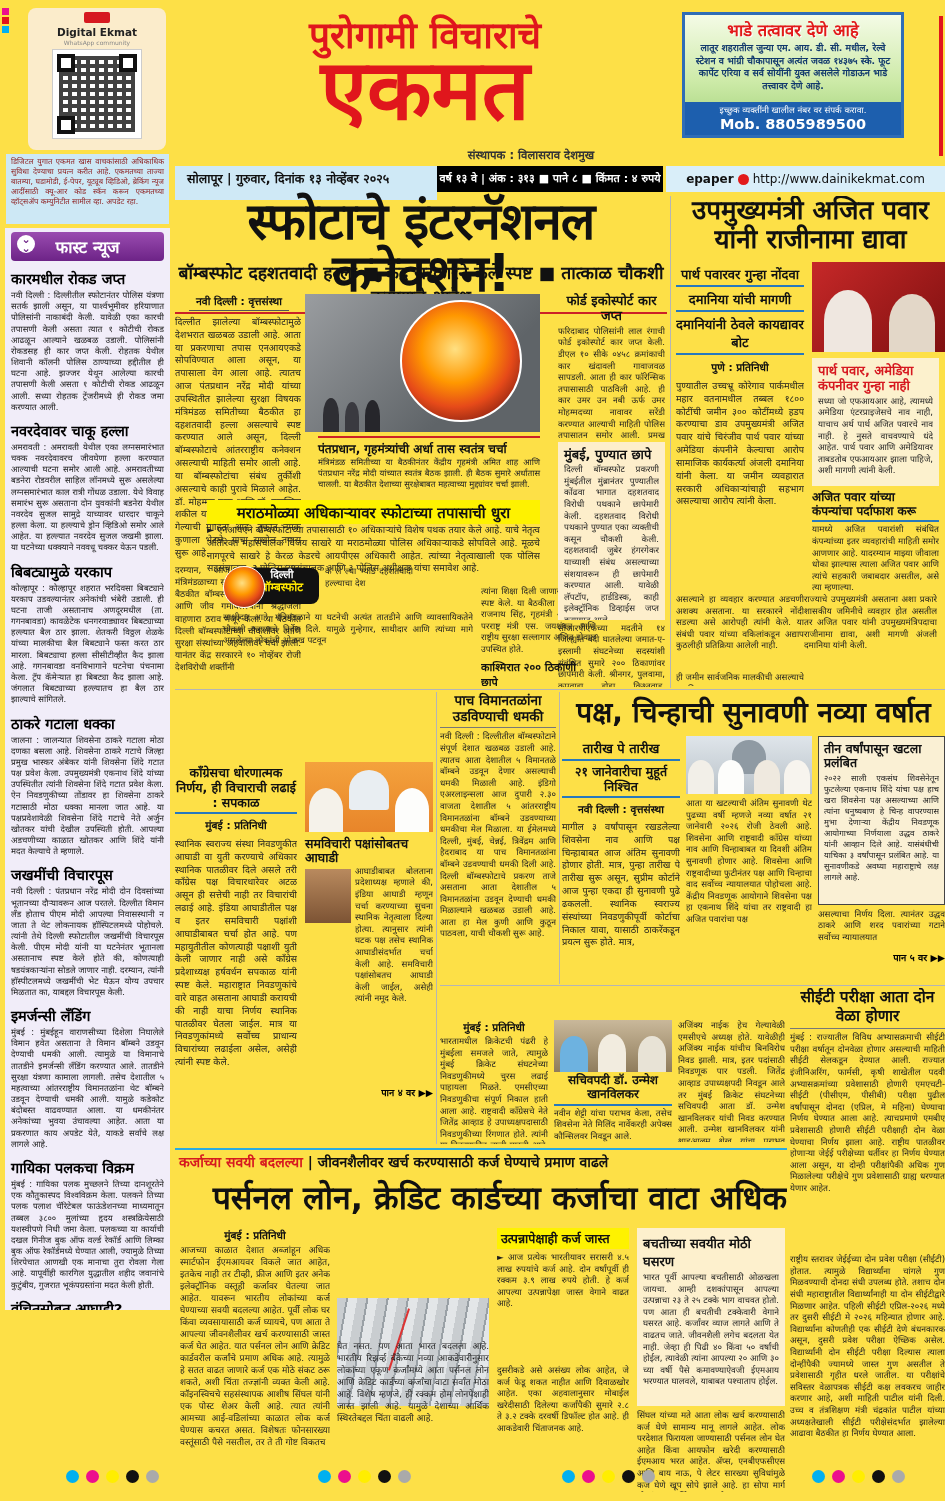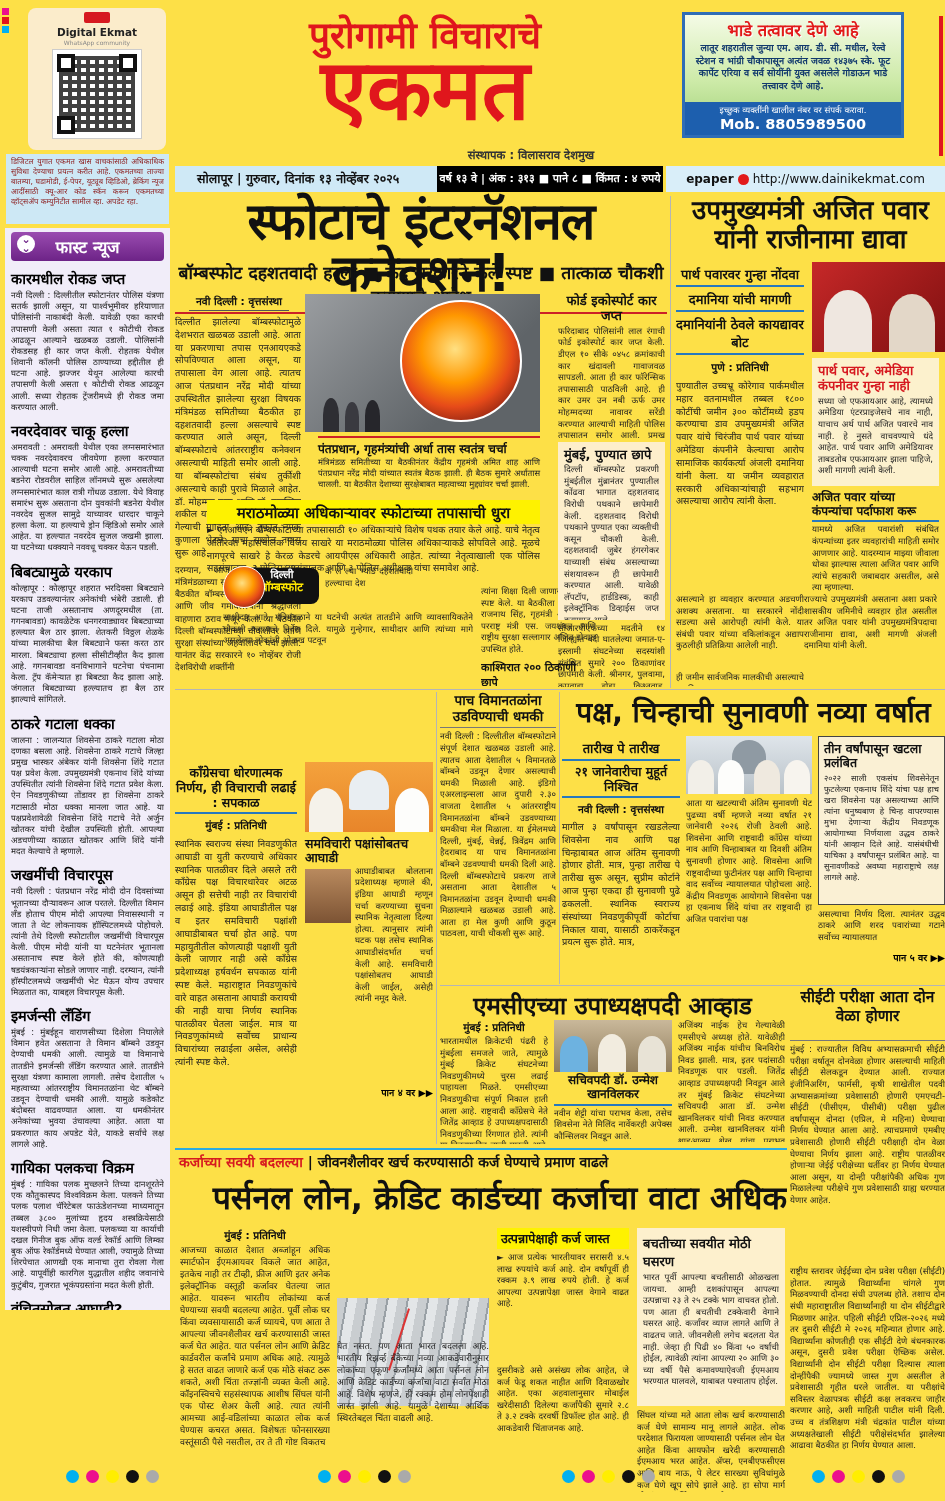--- a/index.html
+++ b/index.html
@@ -27,21 +27,21 @@
       font-size:7.6px;line-height:1.32;text-align:justify;padding:3px 5px;box-sizing:border-box;overflow:hidden;}
   .tagline{left:190px;top:8px;width:470px;text-align:center;font-size:37px;font-weight:bold;color:#e0161c;}
   .masthead{left:190px;top:44px;width:470px;text-align:center;font-size:84px;font-weight:bold;color:#e0161c;line-height:1.1;}
   .founder{left:400px;top:147px;width:262px;text-align:center;font-size:11.5px;font-weight:bold;color:#333;}
   .ad-box{left:682px;top:12px;width:222px;height:126px;border:3px solid #2f6db6;box-sizing:border-box;background:linear-gradient(180deg,#f4fbe6 0%,#cdeaa8 55%,#9fd077 100%);text-align:center;overflow:hidden;}
   .ad-title{font-size:16.5px;font-weight:bold;color:#e21a1a;margin-top:3px;text-shadow:1px 1px 0 #fff;}
   .ad-body{font-size:9.3px;font-weight:bold;color:#123a6d;line-height:1.35;padding:1px 6px;}
   .ad-strip{position:absolute;left:0;right:0;bottom:0;background:#1d5fae;color:#fff;padding:2px 0 3px;}
   .ad-contact{font-size:8.6px;text-align:center;}
   .ad-phone{font-size:14.5px;font-weight:bold;}
-  .date-strip{left:175px;top:166px;width:262px;height:26px;background:#cfe9f6;font-weight:bold;font-size:12.5px;line-height:26px;padding-left:22px;box-sizing:border-box;}
+  .date-strip{left:175px;top:166px;width:262px;height:34px;background:#cfe9f6;font-weight:bold;font-size:12.5px;line-height:26px;padding-left:12px;box-sizing:border-box;}
   .issue-strip{left:437px;top:166px;width:226px;height:26px;background:#000;color:#fff;font-weight:bold;font-size:11px;line-height:26px;text-align:center;}
   .epaper-strip{left:666px;top:166px;width:279px;height:26px;background:#d9eef9;font-size:12px;line-height:26px;text-align:center;}
   .epaper-word{font-weight:bold;}
   .epaper-dot{display:inline-block;width:11px;height:11px;border-radius:50%;background:#e21a1a;vertical-align:middle;margin:0 4px;}
   
   .fastnews{left:5px;top:228px;width:165px;height:1082px;background:#f1edf9;overflow:hidden;padding:4px 6px;box-sizing:border-box;}
   .fn-head{background:linear-gradient(180deg,#9a4cb0,#6d2387);color:#fff;font-weight:bold;font-size:16.5px;text-align:center;border-radius:4px;padding:3px 0;position:relative;}
   .fn-chev{position:absolute;left:6px;top:3px;width:18px;height:18px;border-radius:50%;background:#fff;color:#6d2387;font-size:11px;line-height:9px;font-weight:bold;text-align:center;}
   .fn-item-h{font-size:14.5px;font-weight:bold;margin:7px 0 2px;color:#000;}
   .fn-item-b{font-size:8.4px;line-height:1.33;text-align:justify;color:#222;}
@@ -69,21 +69,21 @@
   .mah-hl{text-align:center;font-size:26px;font-weight:bold;line-height:1.12;}
   .air{left:440px;top:692px;width:116px;height:292px;overflow:hidden;}
   .air-h{font-weight:bold;font-size:13.5px;text-align:center;line-height:1.2;border-bottom:1px solid #777;padding-bottom:3px;}
   .sym{left:562px;top:692px;width:383px;height:292px;overflow:hidden;}
   .sym-hl{text-align:center;font-size:28px;font-weight:bold;}
   .sym-box{border:1px solid #444;background:#faf0d4;padding:5px;box-sizing:border-box;}
   
   .mca{left:440px;top:988px;width:345px;height:158px;overflow:hidden;}
   .mca-hl{text-align:center;font-size:24px;font-weight:bold;}
   .cet{left:790px;top:988px;width:155px;height:505px;overflow:hidden;}
-  .cet-h{font-weight:bold;font-size:15.5px;text-align:center;line-height:1.2;border-bottom:1px solid #777;padding-bottom:15px;margin-bottom:3px;}
+  .cet-h{font-weight:bold;font-size:15.5px;text-align:center;line-height:1.2;border-bottom:1px solid #777;padding-bottom:3px;margin-bottom:3px;}
   
   .loans{left:175px;top:1148px;width:612px;height:344px;overflow:hidden;}
   .kicker{border-top:2px solid #29abe2;padding:2px 0 2px 4px;font-size:14px;font-weight:bold;}
   .kicker .red{color:#d61920;}
   .loan-hl{text-align:right;font-size:32px;font-weight:bold;margin-top:2px;}
   .yel-h{background:#fef200;font-weight:bold;font-size:12.5px;padding:2px 4px;}
   .money{background:
      repeating-linear-gradient(100deg,#c9cdd0 0 9px,#9aa1a6 9px 11px,#e3e6e8 11px 20px),
      linear-gradient(#bbb,#888);position:relative;}
   .money:after{content:"";position:absolute;left:40%;top:8%;width:2px;height:60%;background:#d33;transform:rotate(18deg);}
@@ -305,21 +305,20 @@
         <div class="bts" style="margin-top:2px;height:126px;font-size:8.2px;">२०२२ साली एकसंघ शिवसेनेतून फुटलेल्या एकनाथ शिंदे यांचा पक्ष हाच खरा शिवसेना पक्ष असल्याच्या आणि त्यांना धनुष्यबाण हे चिन्ह वापरण्यास मुभा देणाऱ्या केंद्रीय निवडणूक आयोगाच्या निर्णयाला उद्धव ठाकरे यांनी आव्हान दिले आहे. यासंबंधीची याचिका ३ वर्षांपासून प्रलंबित आहे. या सुनावणीकडे अवघ्या महाराष्ट्राचे लक्ष लागले आहे.</div>
       </div>
       <div class="bts" style="margin-top:4px;height:42px;">असल्याचा निर्णय दिला. त्यानंतर उद्धव ठाकरे आणि शरद पवारांच्या गटाने सर्वोच्च न्यायालयात</div>
       <div class="jump">पान ५ वर ▶▶</div>
     </div>
   </div>
 
   <div class="abs hline" style="left:440px;top:985px;width:505px;"></div>
 
   <div class="abs mca">
-    <div class="mca-hl">एमसीएच्या उपाध्यक्षपदी आव्हाड</div>
     <div class="abs" style="left:0;top:32px;width:108px;">
       <div class="byline" style="border:none;">मुंबई : प्रतिनिधी</div>
       <div class="bts" style="height:108px;">भारतामधील क्रिकेटची पंढरी हे मुंबईला समजले जाते, त्यामुळे मुंबई क्रिकेट संघटनेच्या निवडणुकीमध्ये चुरस लढाई पाहायला मिळते. एमसीएच्या निवडणुकीचा संपूर्ण निकाल हाती आला आहे. राष्ट्रवादी काँग्रेसचे नेते जितेंद्र आव्हाड हे उपाध्यक्षपदासाठी निवडणुकीच्या रिंगणात होते. त्यांनी या निवडणुकीत बाजी मारली आहे. आव्हाड यांनी</div>
     </div>
     <div class="abs" style="left:114px;top:32px;width:118px;">
       <div class="photo" style="width:118px;height:52px;background:linear-gradient(#c9b89a,#8f7c5c);">
         <div class="figure" style="left:6px;bottom:0;width:28px;height:36px;background:#6db2e0;"></div>
         <div class="figure" style="left:44px;bottom:0;width:28px;height:38px;background:#f2ecdf;"></div>
         <div class="figure" style="right:6px;bottom:0;width:28px;height:36px;background:#e8e3d6;"></div>
       </div>

